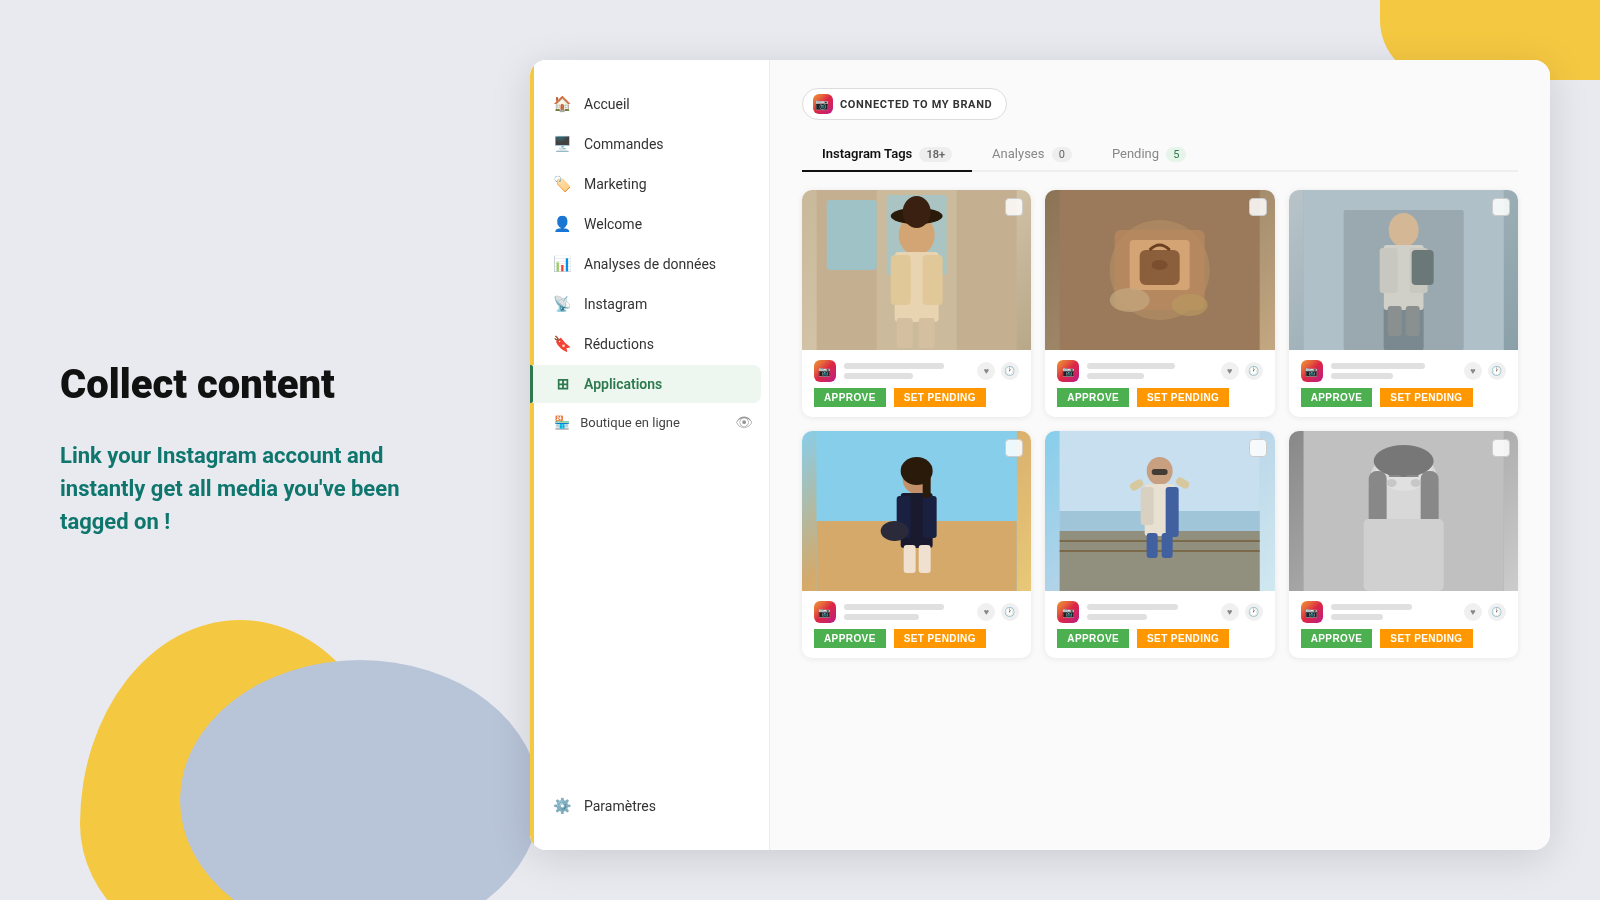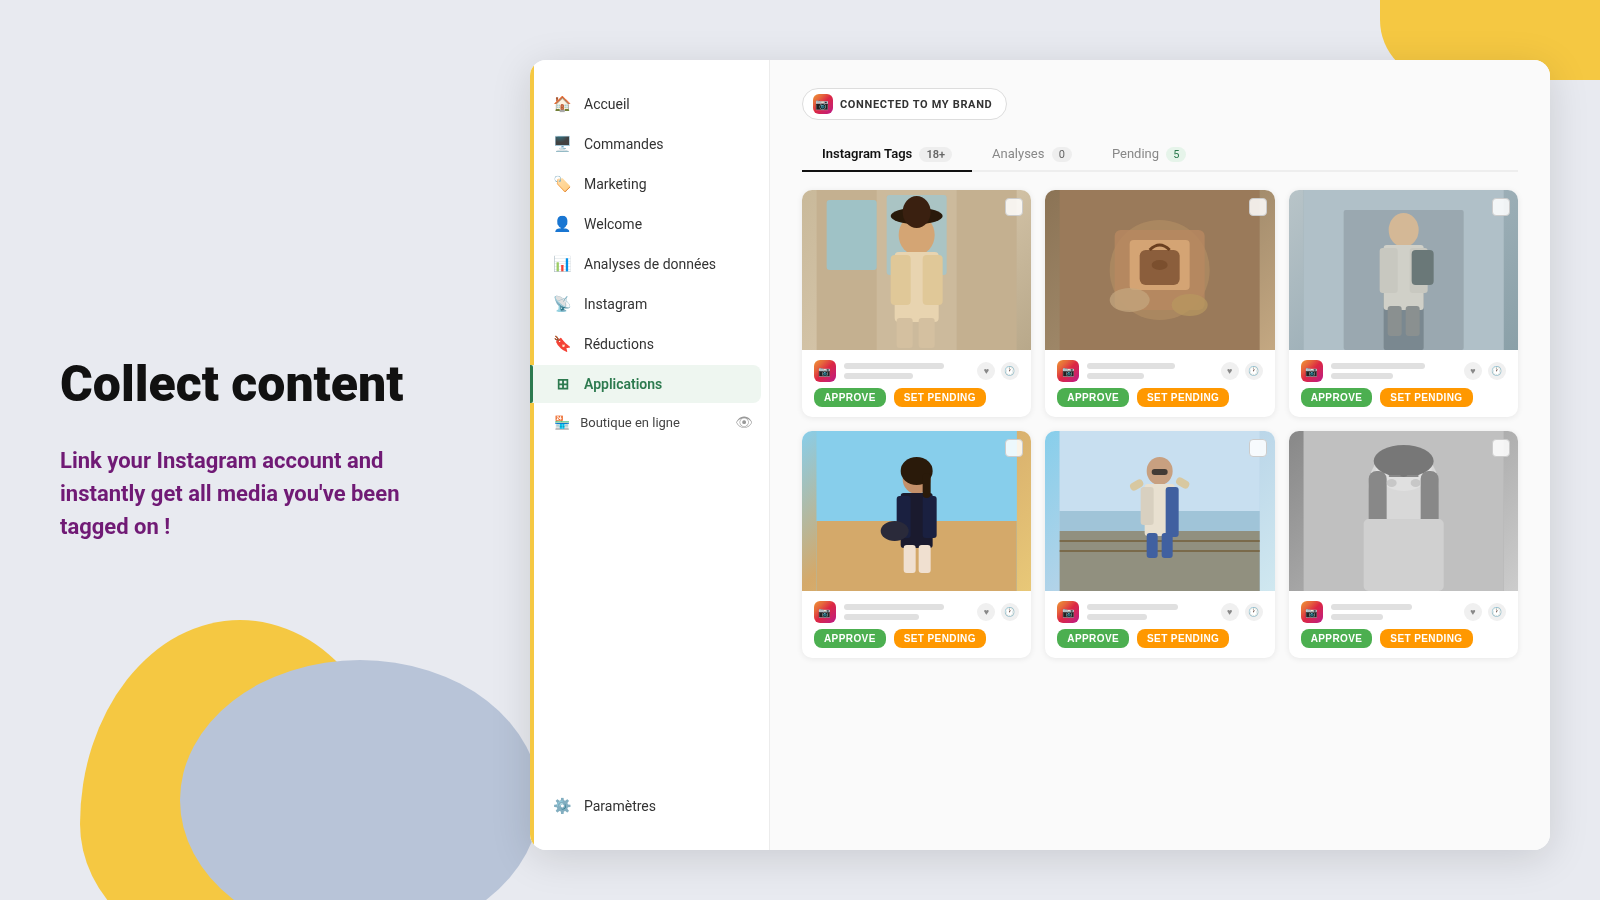--- a/index.html
+++ b/index.html
@@ -49,30 +49,30 @@
       top: 0; left: 0;
       width: 520px;
       height: 900px;
       display: flex;
       flex-direction: column;
       justify-content: center;
       padding: 60px 60px 60px 60px;
       z-index: 1;
     }
     .left-title {
-      font-size: 50px;
+      font-size: 40px;
       font-weight: 900;
       color: #111;
       line-height: 1.1;
       margin-bottom: 32px;
     }
     .left-body {
       font-size: 22px;
       font-weight: 700;
-      color: #701a75;
+      color: #0f766e;
       line-height: 1.5;
     }
 
     
     .app-window {
       position: absolute;
       top: 60px;
       left: 530px;
       width: 1020px;
       height: 790px;
@@ -324,32 +324,32 @@
       display: flex;
       align-items: center;
       justify-content: center;
       font-size: 9px;
       color: #888;
     }
     .btn-approve {
       background: #4caf50;
       color: white;
       border: none;
-      border-radius: 8px;
+      border-radius: 0;
       padding: 4px 10px;
       font-size: 10px;
       font-weight: 700;
       cursor: pointer;
       letter-spacing: 0.04em;
     }
     .btn-pending {
       background: #ff9800;
       color: white;
       border: none;
-      border-radius: 8px;
+      border-radius: 0;
       padding: 4px 10px;
       font-size: 10px;
       font-weight: 700;
       cursor: pointer;
       letter-spacing: 0.04em;
     }
 
     .checkbox-corner {
       position: absolute;
       top: 8px;

